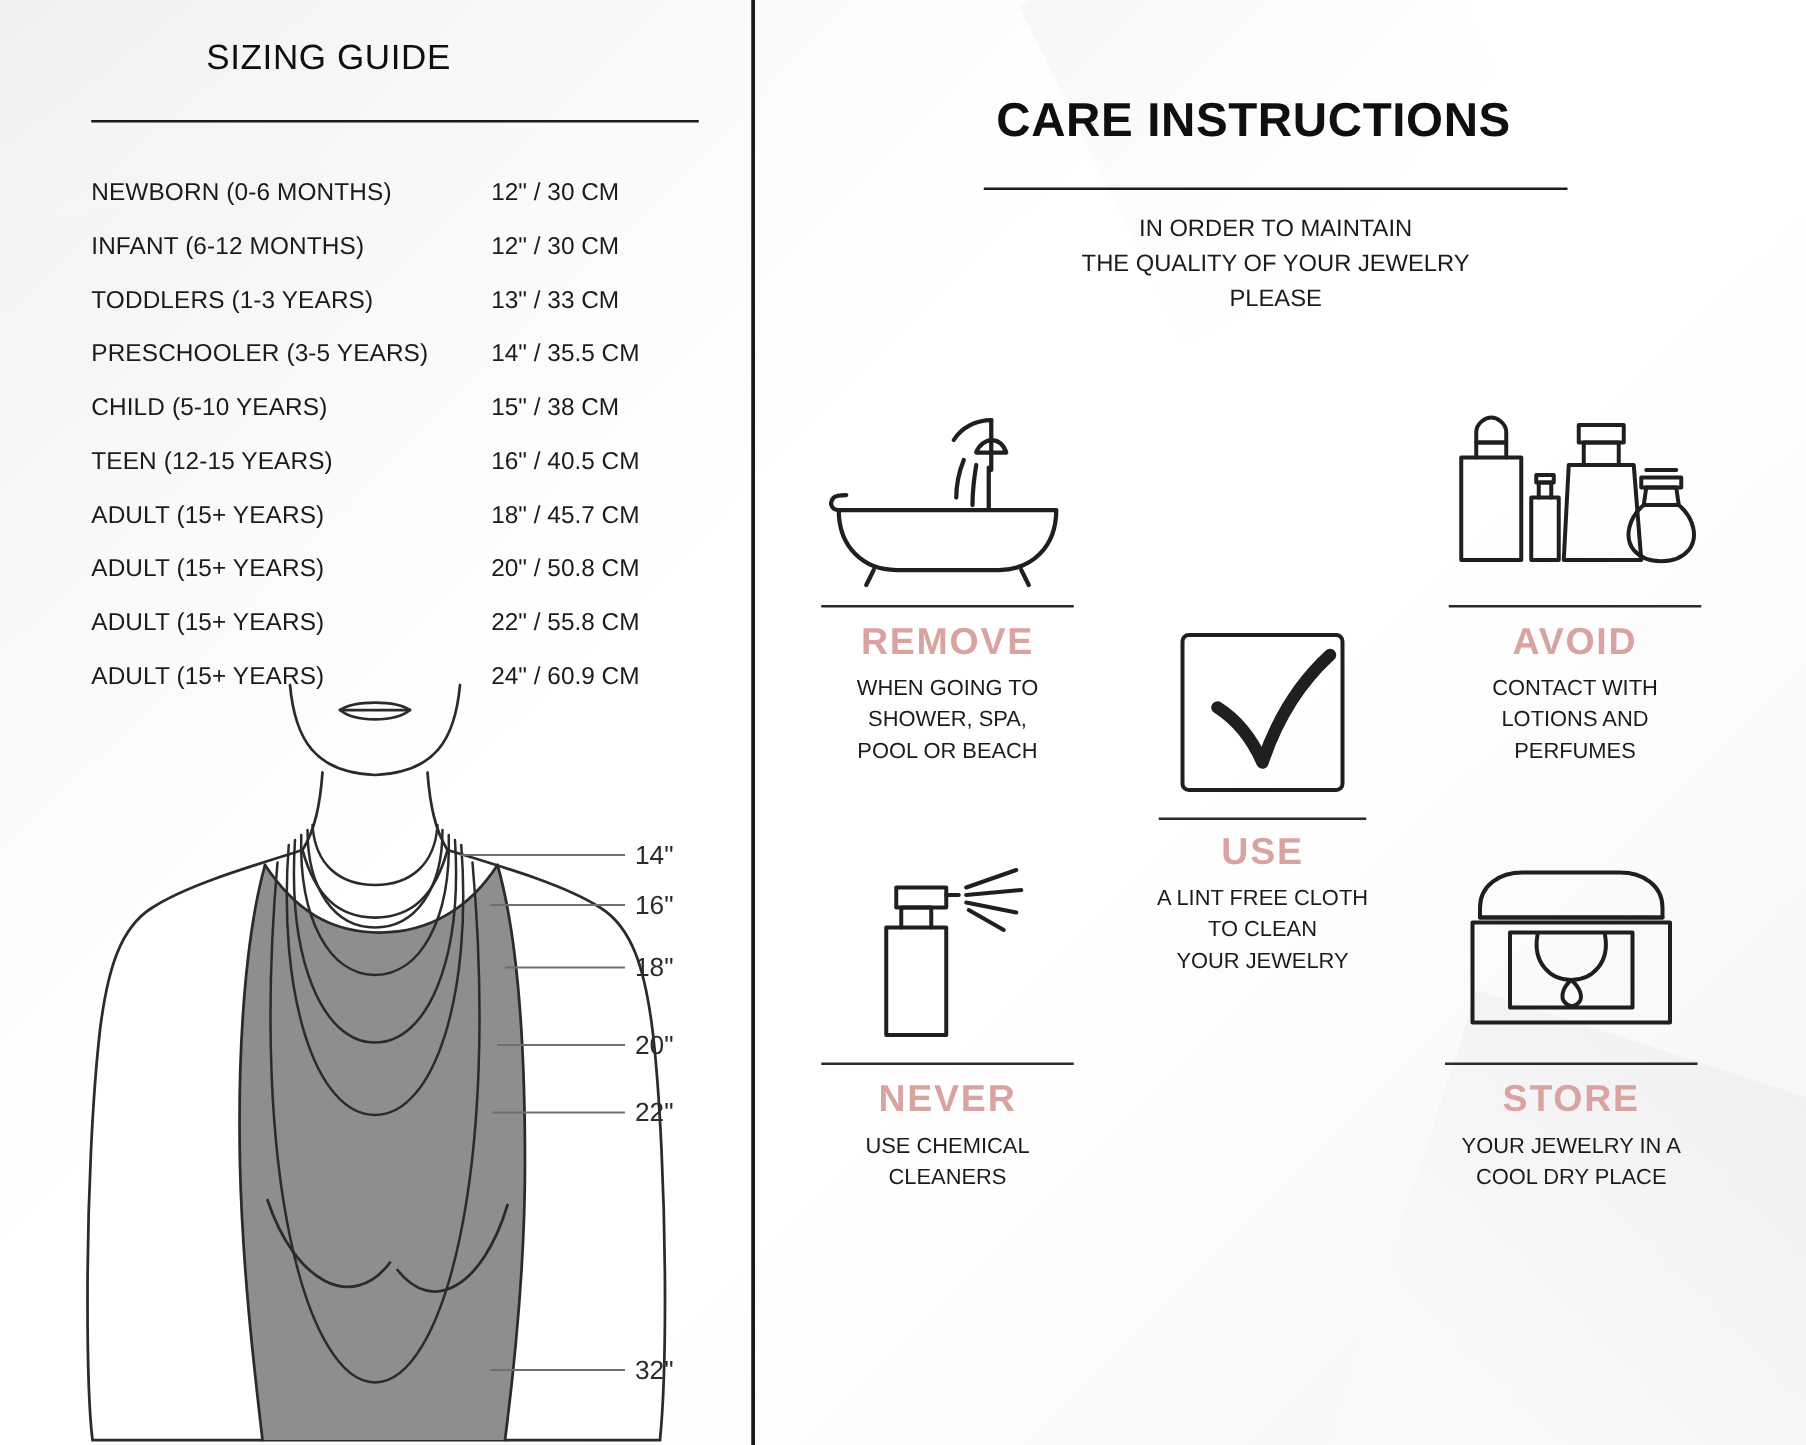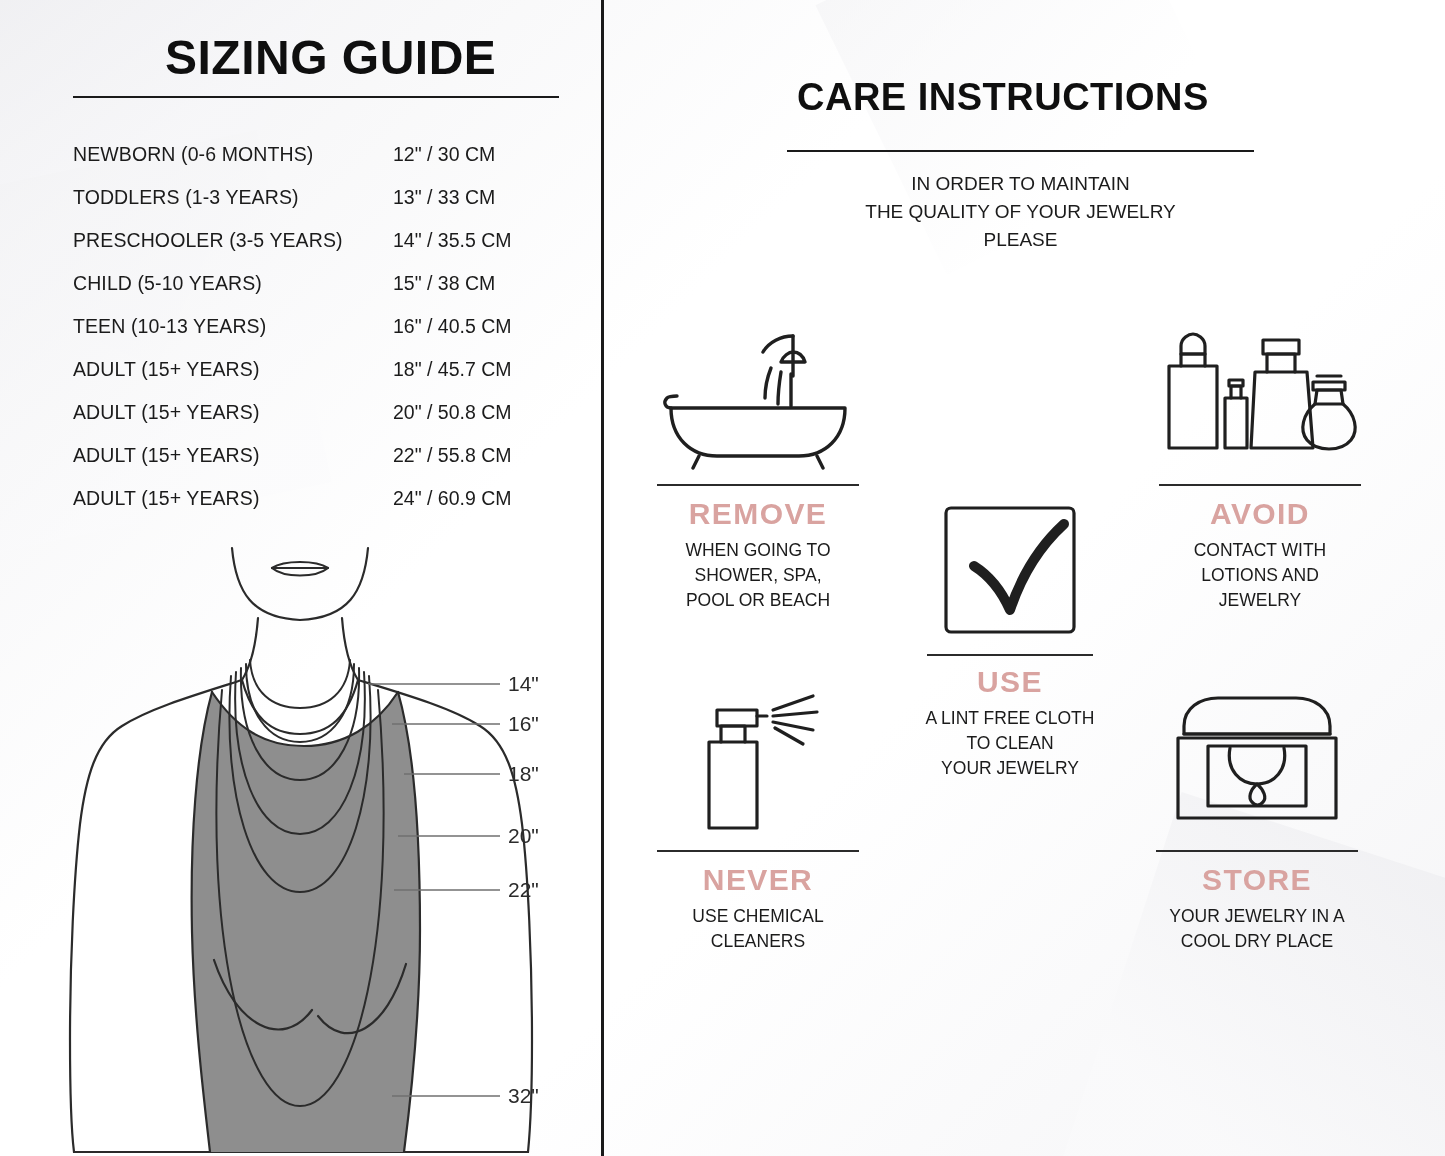--- a/index.html
+++ b/index.html
@@ -76,22 +76,22 @@
     flex: 1 1 auto;
     height: 956px;
   }
 
   
   h1.sizing-title {
     margin: 0;
     position: absolute;
     left: 165px;
     top: 30px;
-    font-size: 48px;
-    font-weight: bold;
+    font-size: 28px;
+    font-weight: normal;
     letter-spacing: 0.5px;
     color: #0f0f0f;
   }
   .rule-left {
     position: absolute;
     left: 73px;
     top: 96px;
     width: 486px;
     height: 2px;
     background: #1a1a1a;
@@ -219,33 +219,37 @@
     <h1 class="sizing-title">SIZING GUIDE</h1>
     <div class="rule-left"></div>
 
     <table class="size-table">
       <tbody>
         <tr>
           <td class="age">NEWBORN (0-6 MONTHS)</td>
           <td class="len">12" / 30 CM</td>
         </tr>
         <tr>
+          <td class="age">INFANT (6-12 MONTHS)</td>
+          <td class="len">12" / 30 CM</td>
+        </tr>
+        <tr>
           <td class="age">TODDLERS (1-3 YEARS)</td>
           <td class="len">13" / 33 CM</td>
         </tr>
         <tr>
           <td class="age">PRESCHOOLER (3-5 YEARS)</td>
           <td class="len">14" / 35.5 CM</td>
         </tr>
         <tr>
           <td class="age">CHILD (5-10 YEARS)</td>
           <td class="len">15" / 38 CM</td>
         </tr>
         <tr>
-          <td class="age">TEEN (10-13 YEARS)</td>
+          <td class="age">TEEN (12-15 YEARS)</td>
           <td class="len">16" / 40.5 CM</td>
         </tr>
         <tr>
           <td class="age">ADULT (15+ YEARS)</td>
           <td class="len">18" / 45.7 CM</td>
         </tr>
         <tr>
           <td class="age">ADULT (15+ YEARS)</td>
           <td class="len">20" / 50.8 CM</td>
         </tr>
@@ -379,21 +383,21 @@
           <path d="M160 84 C148 94 144 110 152 120 C162 132 186 132 196 120 C204 110 200 94 188 84 Z"></path>
           <path d="M160 84 L162 70 L186 70 L188 84"></path>
           <path d="M158 62 L190 62 L190 70 L158 70 Z"></path>
           <path d="M162 56 L186 56"></path>
         </svg>
       </div>
       <div class="sep"></div>
       <div class="kw kw-accent">AVOID</div>
       <div class="desc" style="white-space: pre-line;">CONTACT WITH
 LOTIONS AND
-JEWELRY</div>
+PERFUMES</div>
     </div>
 
     <div class="care-item" id="care-use">
       <div class="art">
         <svg class="icon" width="160" height="140" viewBox="0 0 160 140" fill="none" stroke="#1f1f1f" stroke-width="3.2" stroke-linejoin="round">
           <rect x="16" y="8" width="128" height="124" rx="5"></rect>
           <path d="M44 66 C60 76 72 92 80 110 C92 74 110 46 134 24" stroke-width="10" stroke-linecap="round"></path>
         </svg>
       </div>
       <div class="sep"></div>

